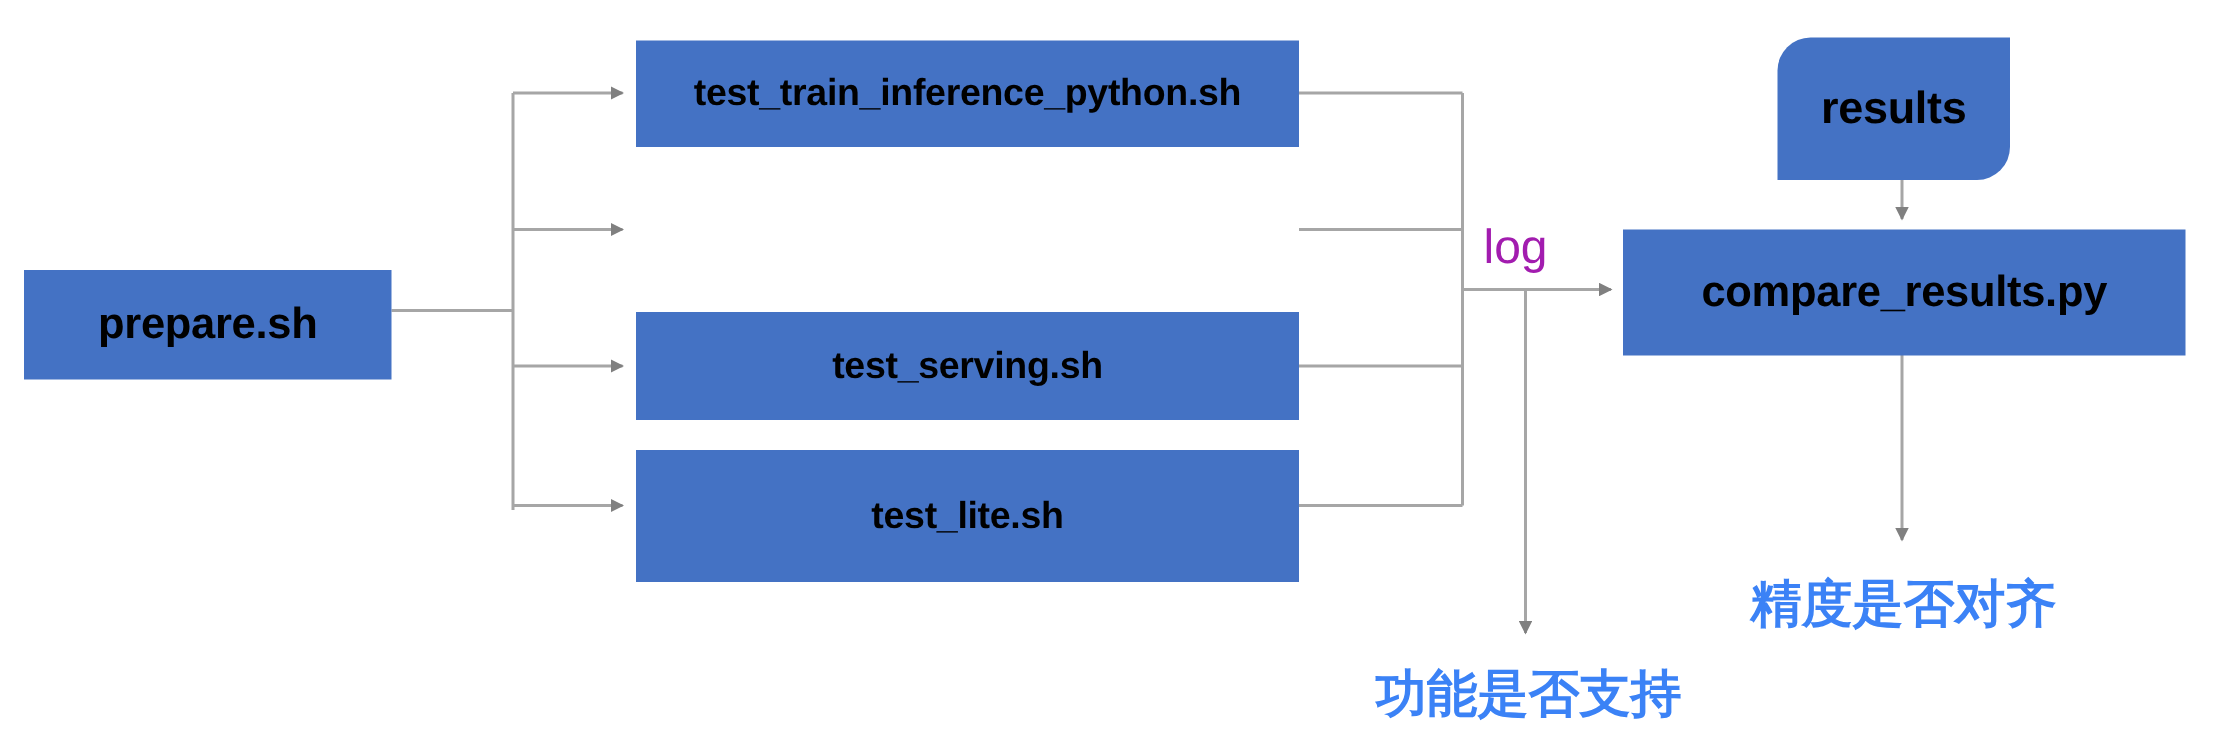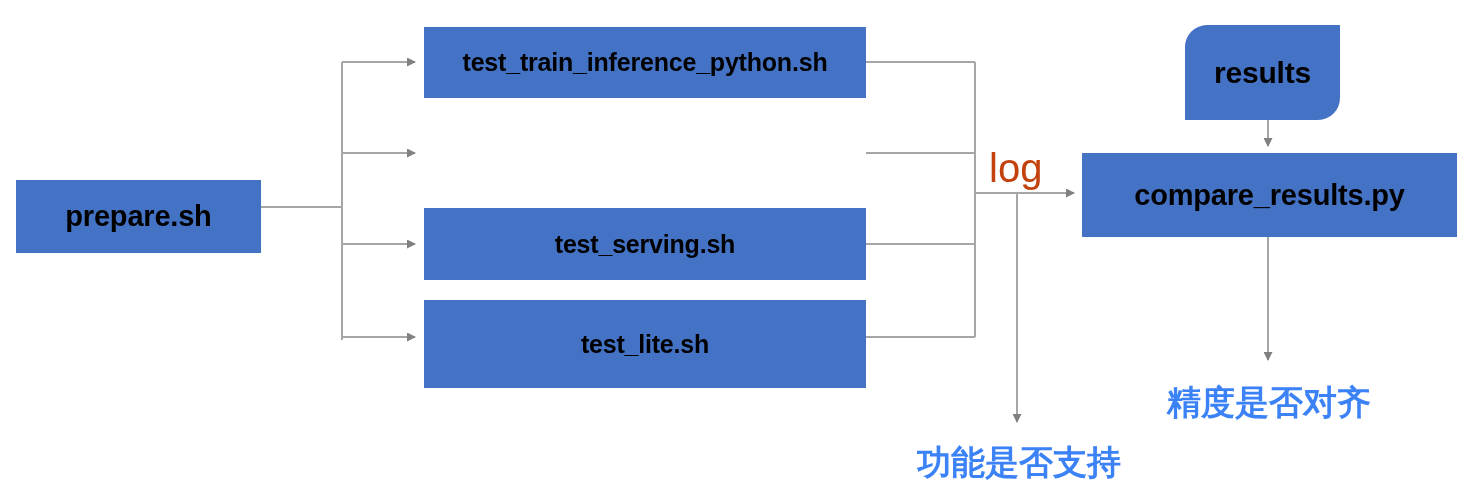--- a/index.html
+++ b/index.html
@@ -65,22 +65,22 @@
   }
   .node-compare {
     left: 1082px;
     top: 153px;
     width: 375px;
     height: 84px;
     font-size: 29px;
   }
   .edge-label {
     position: absolute;
-    color: #c2410c;
-    font-size: 40px;
+    color: #a21caf;
+    font-size: 32px;
     font-weight: normal;
     white-space: nowrap;
   }
   .label-log {
     left: 989px;
     top: 146px;
   }
   .note-red {
     position: absolute;
     color: #3b82f6;

